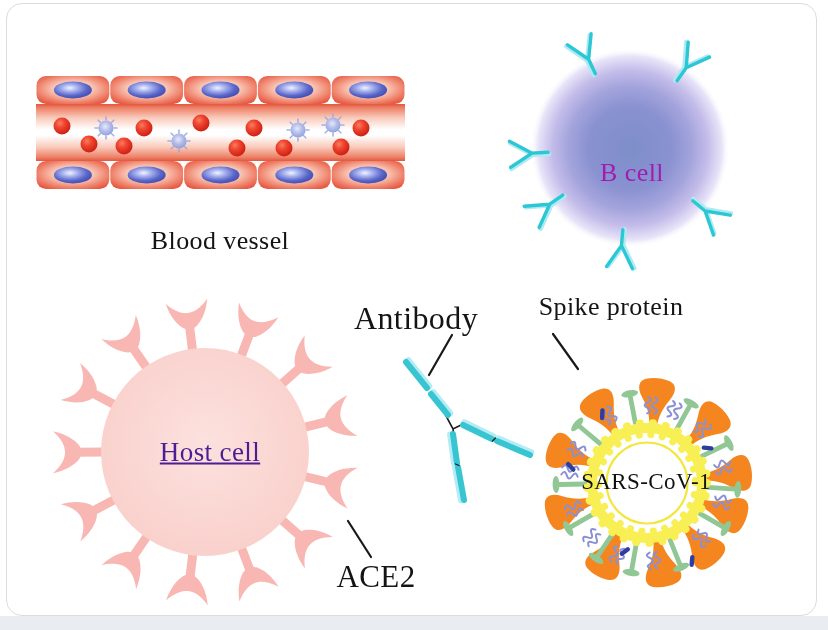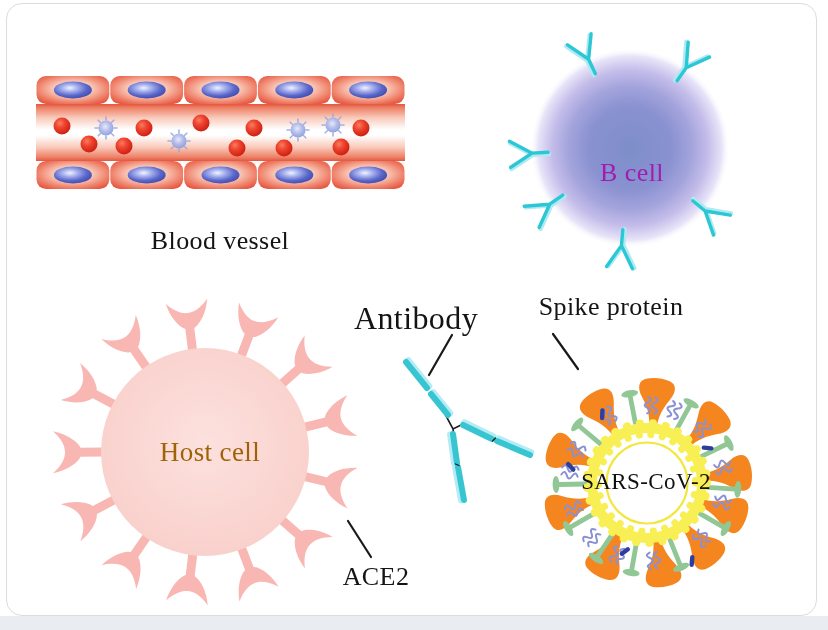--- a/index.html
+++ b/index.html
@@ -9,22 +9,22 @@
   .bottom-strip{position:absolute;left:0;top:616px;width:828px;height:14px;background:#e9ecf1;}
   .card{position:absolute;left:6px;top:3px;width:809px;height:611px;background:#ffffff;
         border:1.5px solid #dcdcdc;border-radius:16px;}
   svg.art{position:absolute;left:0;top:0;z-index:2;}
   .lbl{position:absolute;transform:translate(-50%,-50%);color:#141414;white-space:nowrap;
        z-index:5;letter-spacing:0.4px;}
   #lbl-bv  {left:220px;top:229px;font-size:26px;margin-top:12px;}
   #lbl-bc  {left:632px;top:148px;font-size:26px;color:#a21caf;margin-top:25px;}
   #lbl-ab  {left:416px;top:318px;font-size:32px;}
   #lbl-sp  {left:611px;top:307px;font-size:26px;}
-  #lbl-hc  {left:210px;top:452px;font-size:27px;color:#a16207;}
-  #lbl-ace {left:376px;top:577px;font-size:26px;}
+  #lbl-hc  {left:210px;top:452px;font-size:27px;color:#4c1d95;text-decoration:underline;}
+  #lbl-ace {left:376px;top:577px;font-size:31px;}
   #lbl-cov {left:646px;top:482px;font-size:23px;color:#111111;}
 </style>
 </head>
 <body>
 
 <div id="stage">
   <div class="bottom-strip"></div>
   <div class="card"></div>
 
   <svg class="art" width="828" height="630" viewBox="0 0 828 630">
@@ -259,14 +259,14 @@
       <path d="M 492.5 441 L 495.5 438 M 455.5 464 L 459 465.5" stroke="#1c1c1c" stroke-width="1.3"></path>
     </g>
   </svg>
 
   <div class="lbl" id="lbl-bv">Blood vessel</div>
   <div class="lbl" id="lbl-bc">B cell</div>
   <div class="lbl" id="lbl-ab">Antibody</div>
   <div class="lbl" id="lbl-sp">Spike protein</div>
   <div class="lbl" id="lbl-hc">Host cell</div>
   <div class="lbl" id="lbl-ace">ACE2</div>
-  <div class="lbl" id="lbl-cov">SARS-CoV-2</div>
+  <div class="lbl" id="lbl-cov">SARS-CoV-1</div>
 </div>
 
 </body></html>

